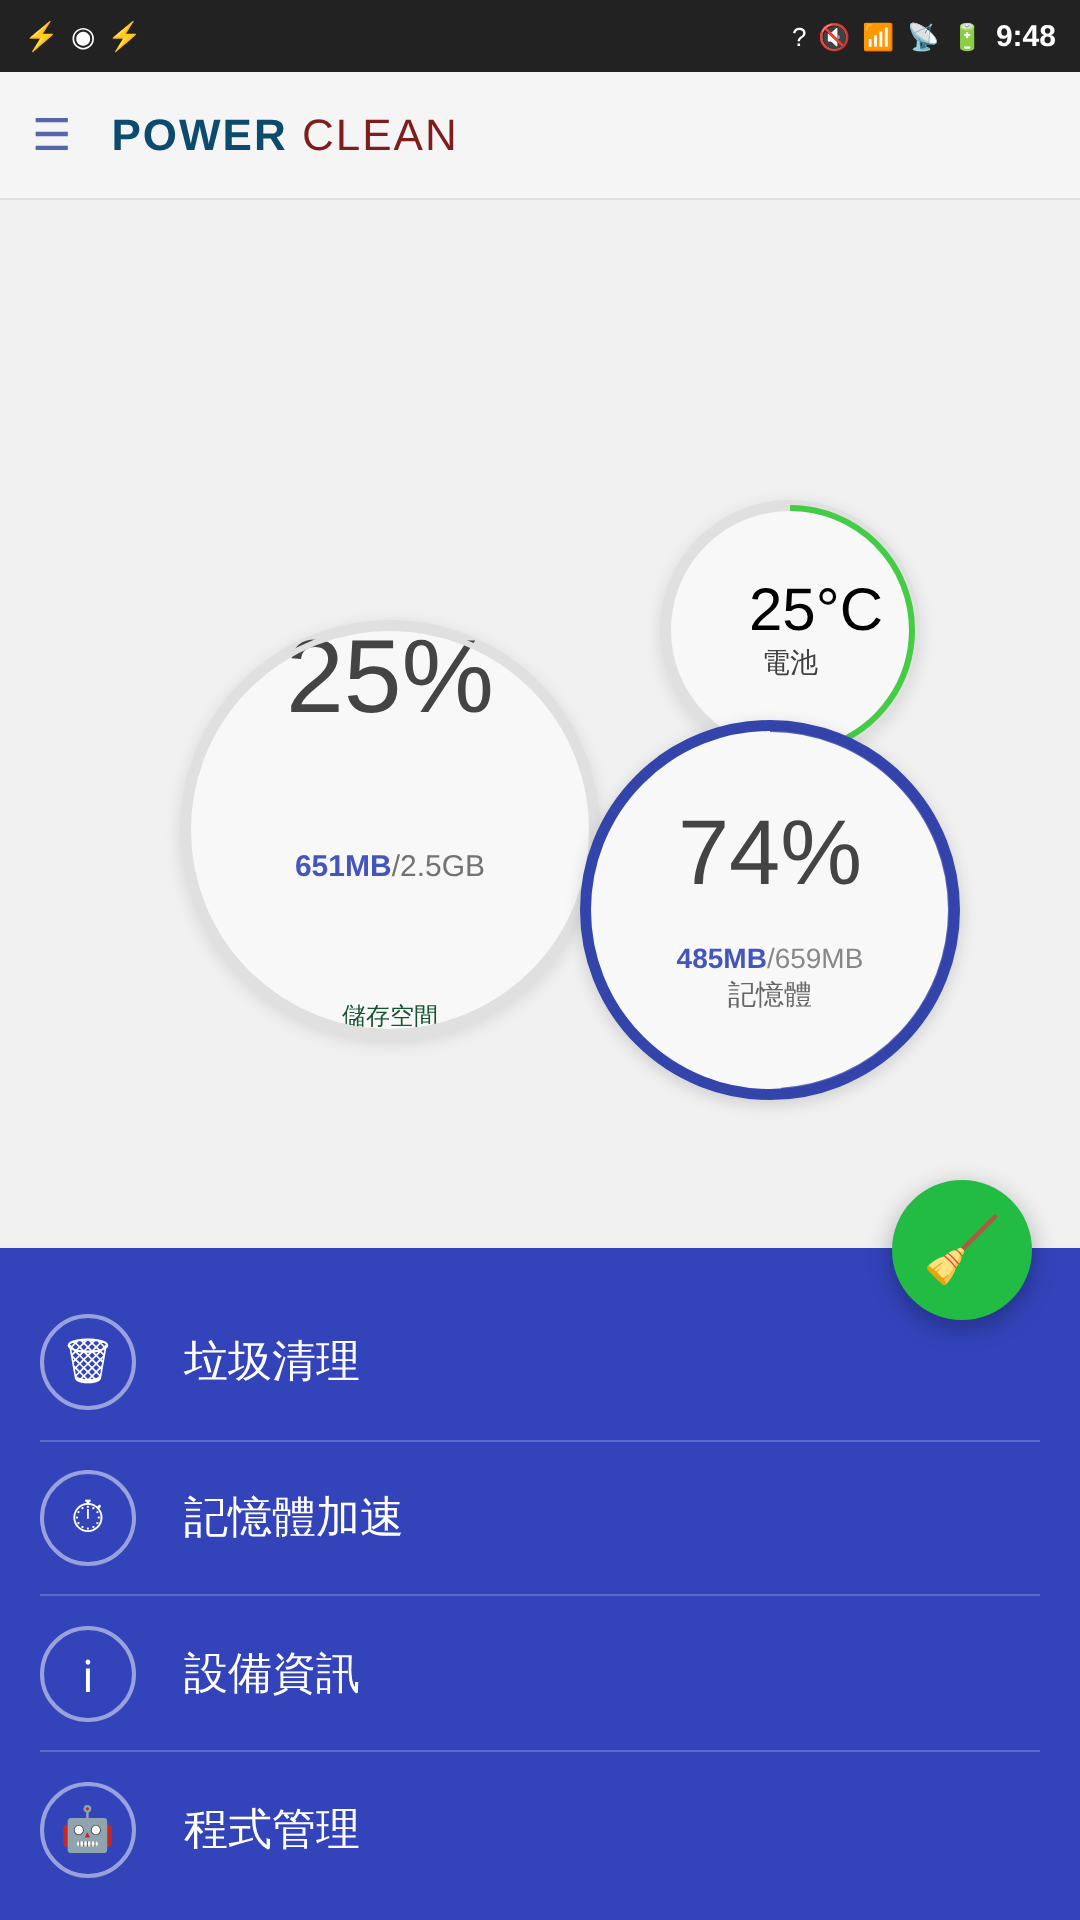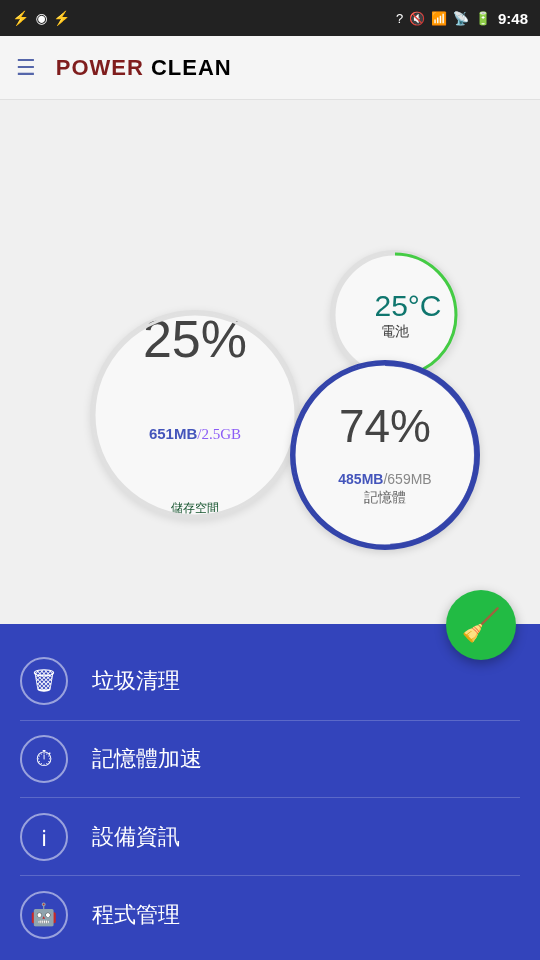--- a/index.html
+++ b/index.html
@@ -52,25 +52,25 @@
       color: #5566aa;
       cursor: pointer;
     }
     .app-title {
       font-size: 22px;
       font-weight: bold;
       letter-spacing: 1px;
     }
     .title-power {
       font-weight: 900;
+      color: #0c4a6e;
+    }
+    .title-clean {
+      font-weight: 400;
       color: #7f1d1d;
-    }
-    .title-clean {
-      font-weight: 700;
-      color: #000000;
     }
 
     
     .main-content {
       width: 100%;
       height: 620px;
       background: #f0f0f0;
       position: relative;
       display: flex;
       align-items: center;
@@ -111,22 +111,21 @@
     }
     .circle-mb {
       font-size: 15px;
       margin-top: 6px;
     }
     .circle-mb-used {
       color: #4455bb;
       font-weight: bold;
     }
     .circle-mb-total {
-      color: #8b5cf6;
-      font-family: Liberation Serif, serif;
+      color: #737373;
     }
     .circle-label {
       font-size: 12px;
       color: #14532d;
       margin-top: 4px;
     }
 
     
     .circle-temp {
       position: absolute;
@@ -139,21 +138,21 @@
       border: 3px solid #e0e0e0;
       display: flex;
       flex-direction: column;
       align-items: center;
       justify-content: center;
       box-shadow: 0 2px 8px rgba(0,0,0,0.1);
       z-index: 2;
     }
     .temp-value {
       font-size: 30px;
-      color: #0f766e;
+      color: #000000;
       font-weight: 300;
       margin-left: 26px;
     }
     .temp-label {
       font-size: 14px;
       color: #404040;
     }
 
     
     .circle-memory {

